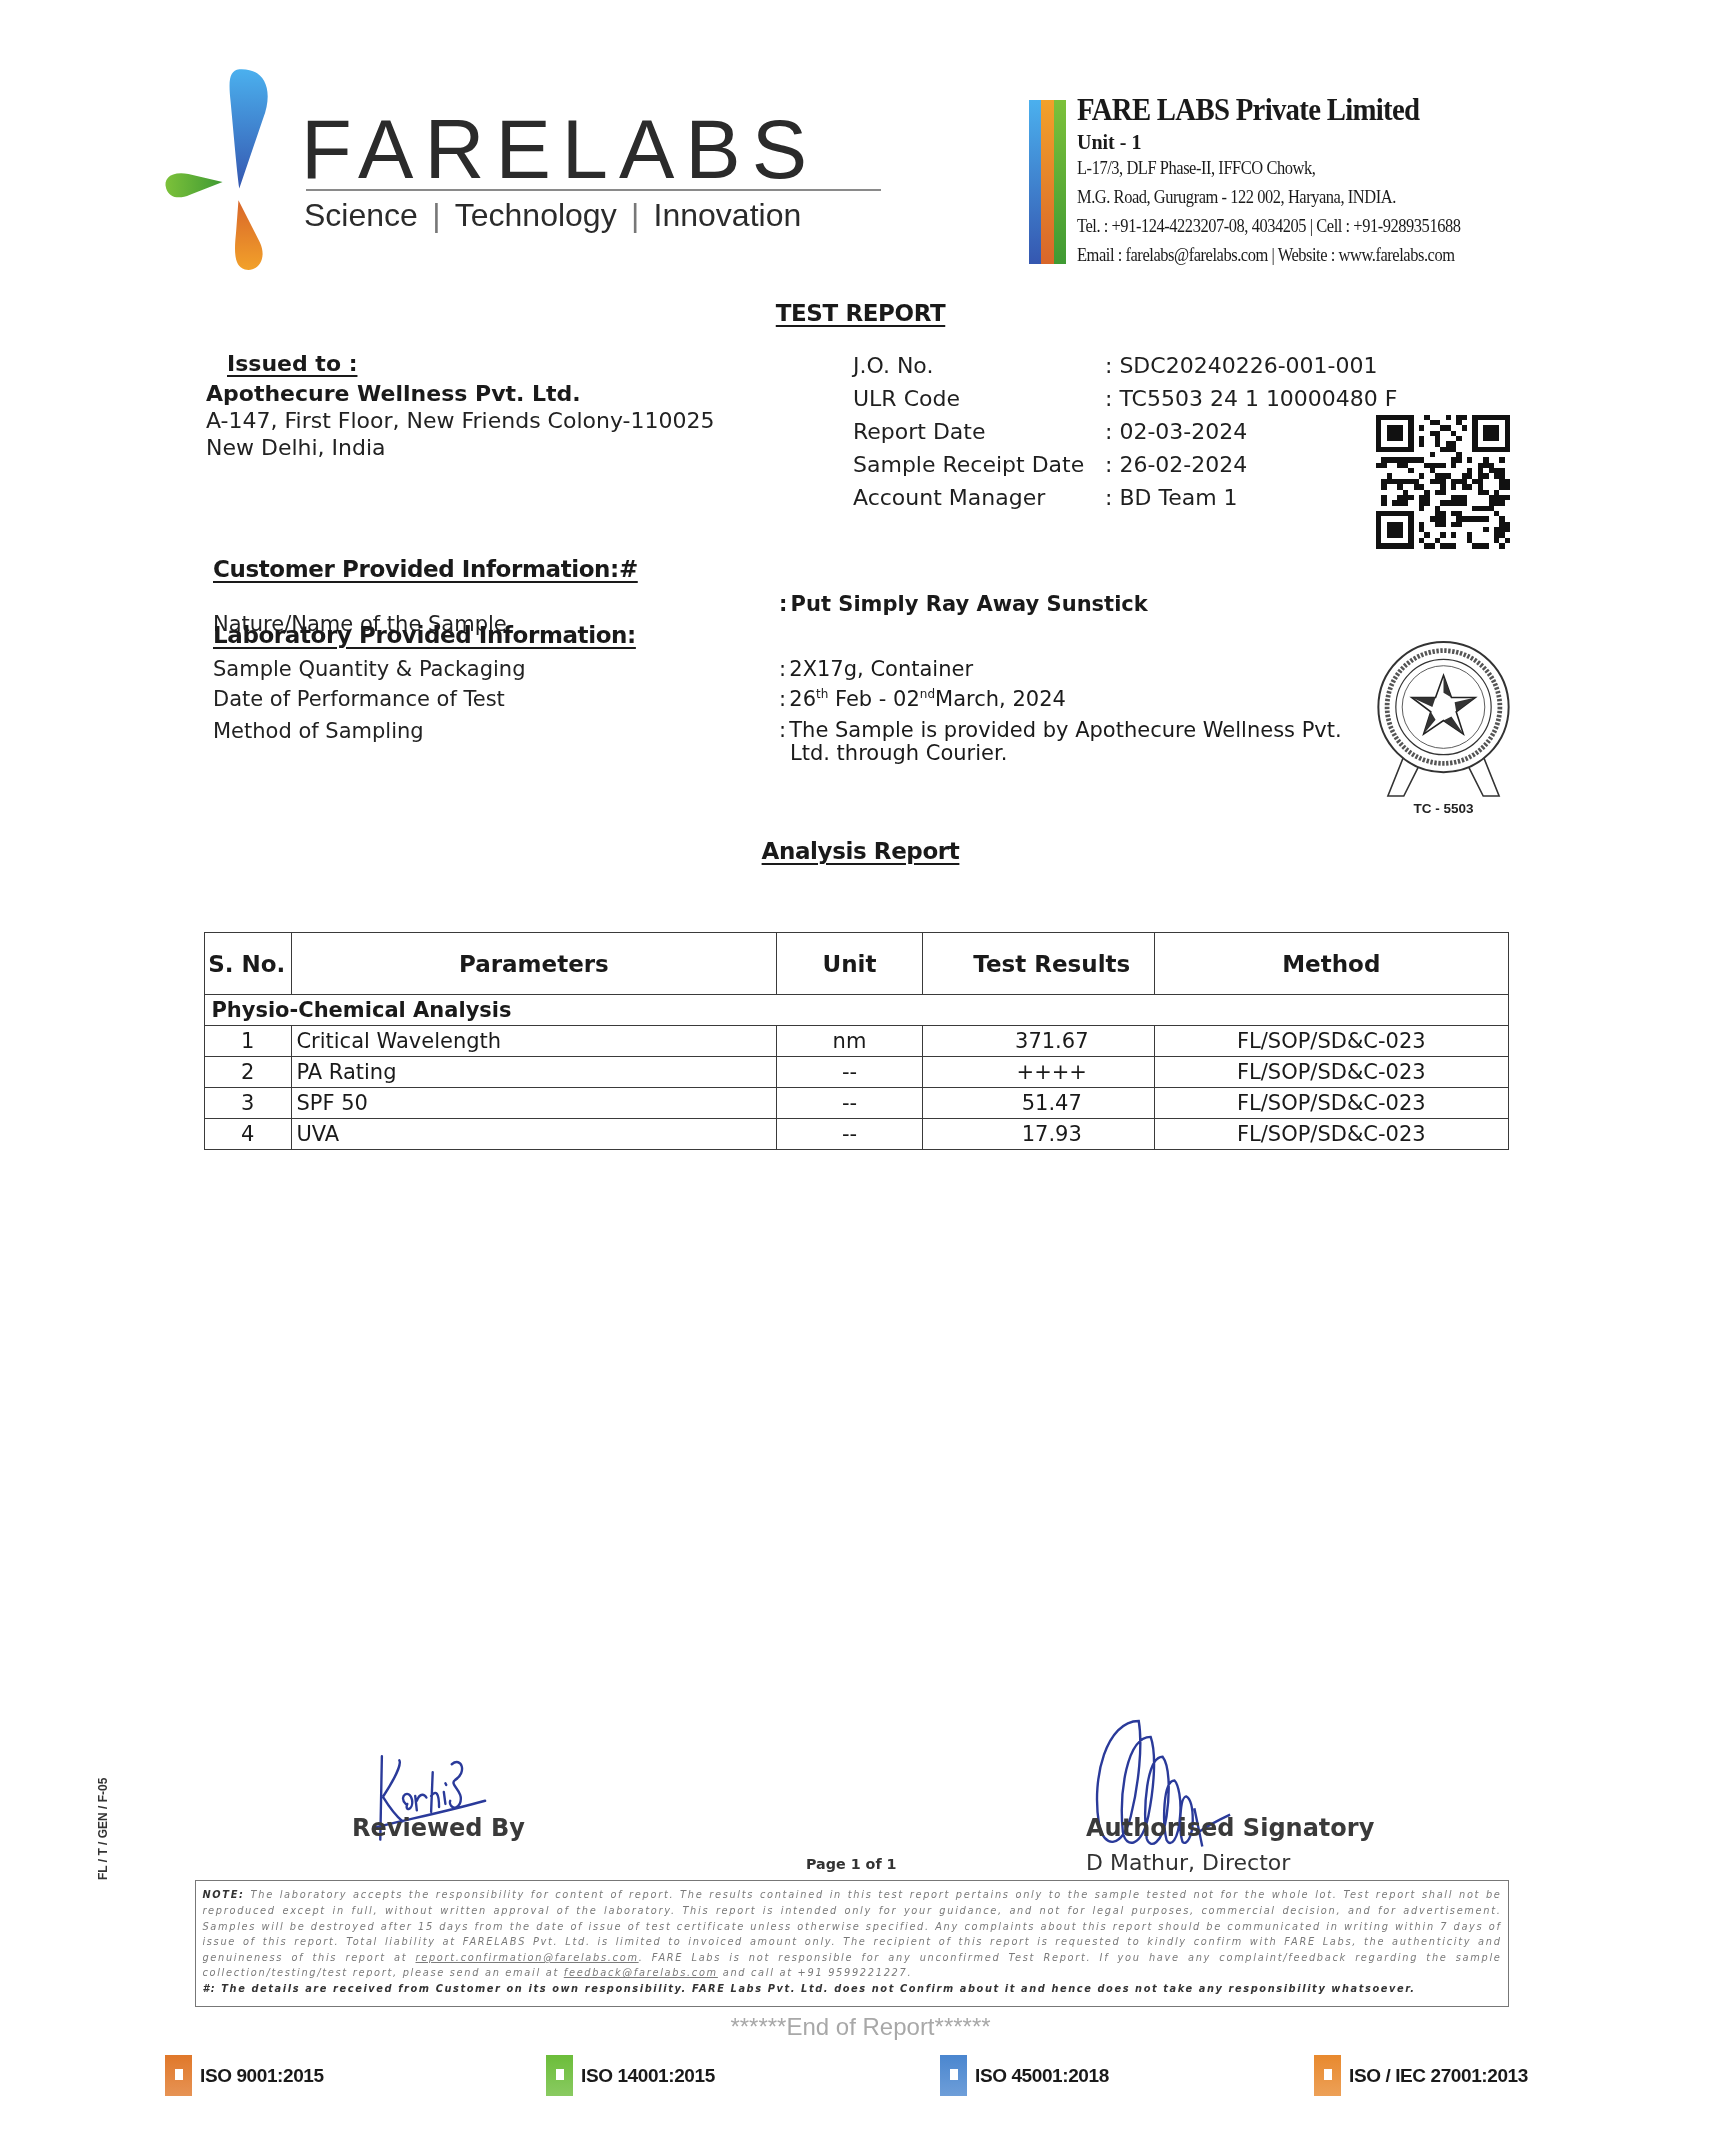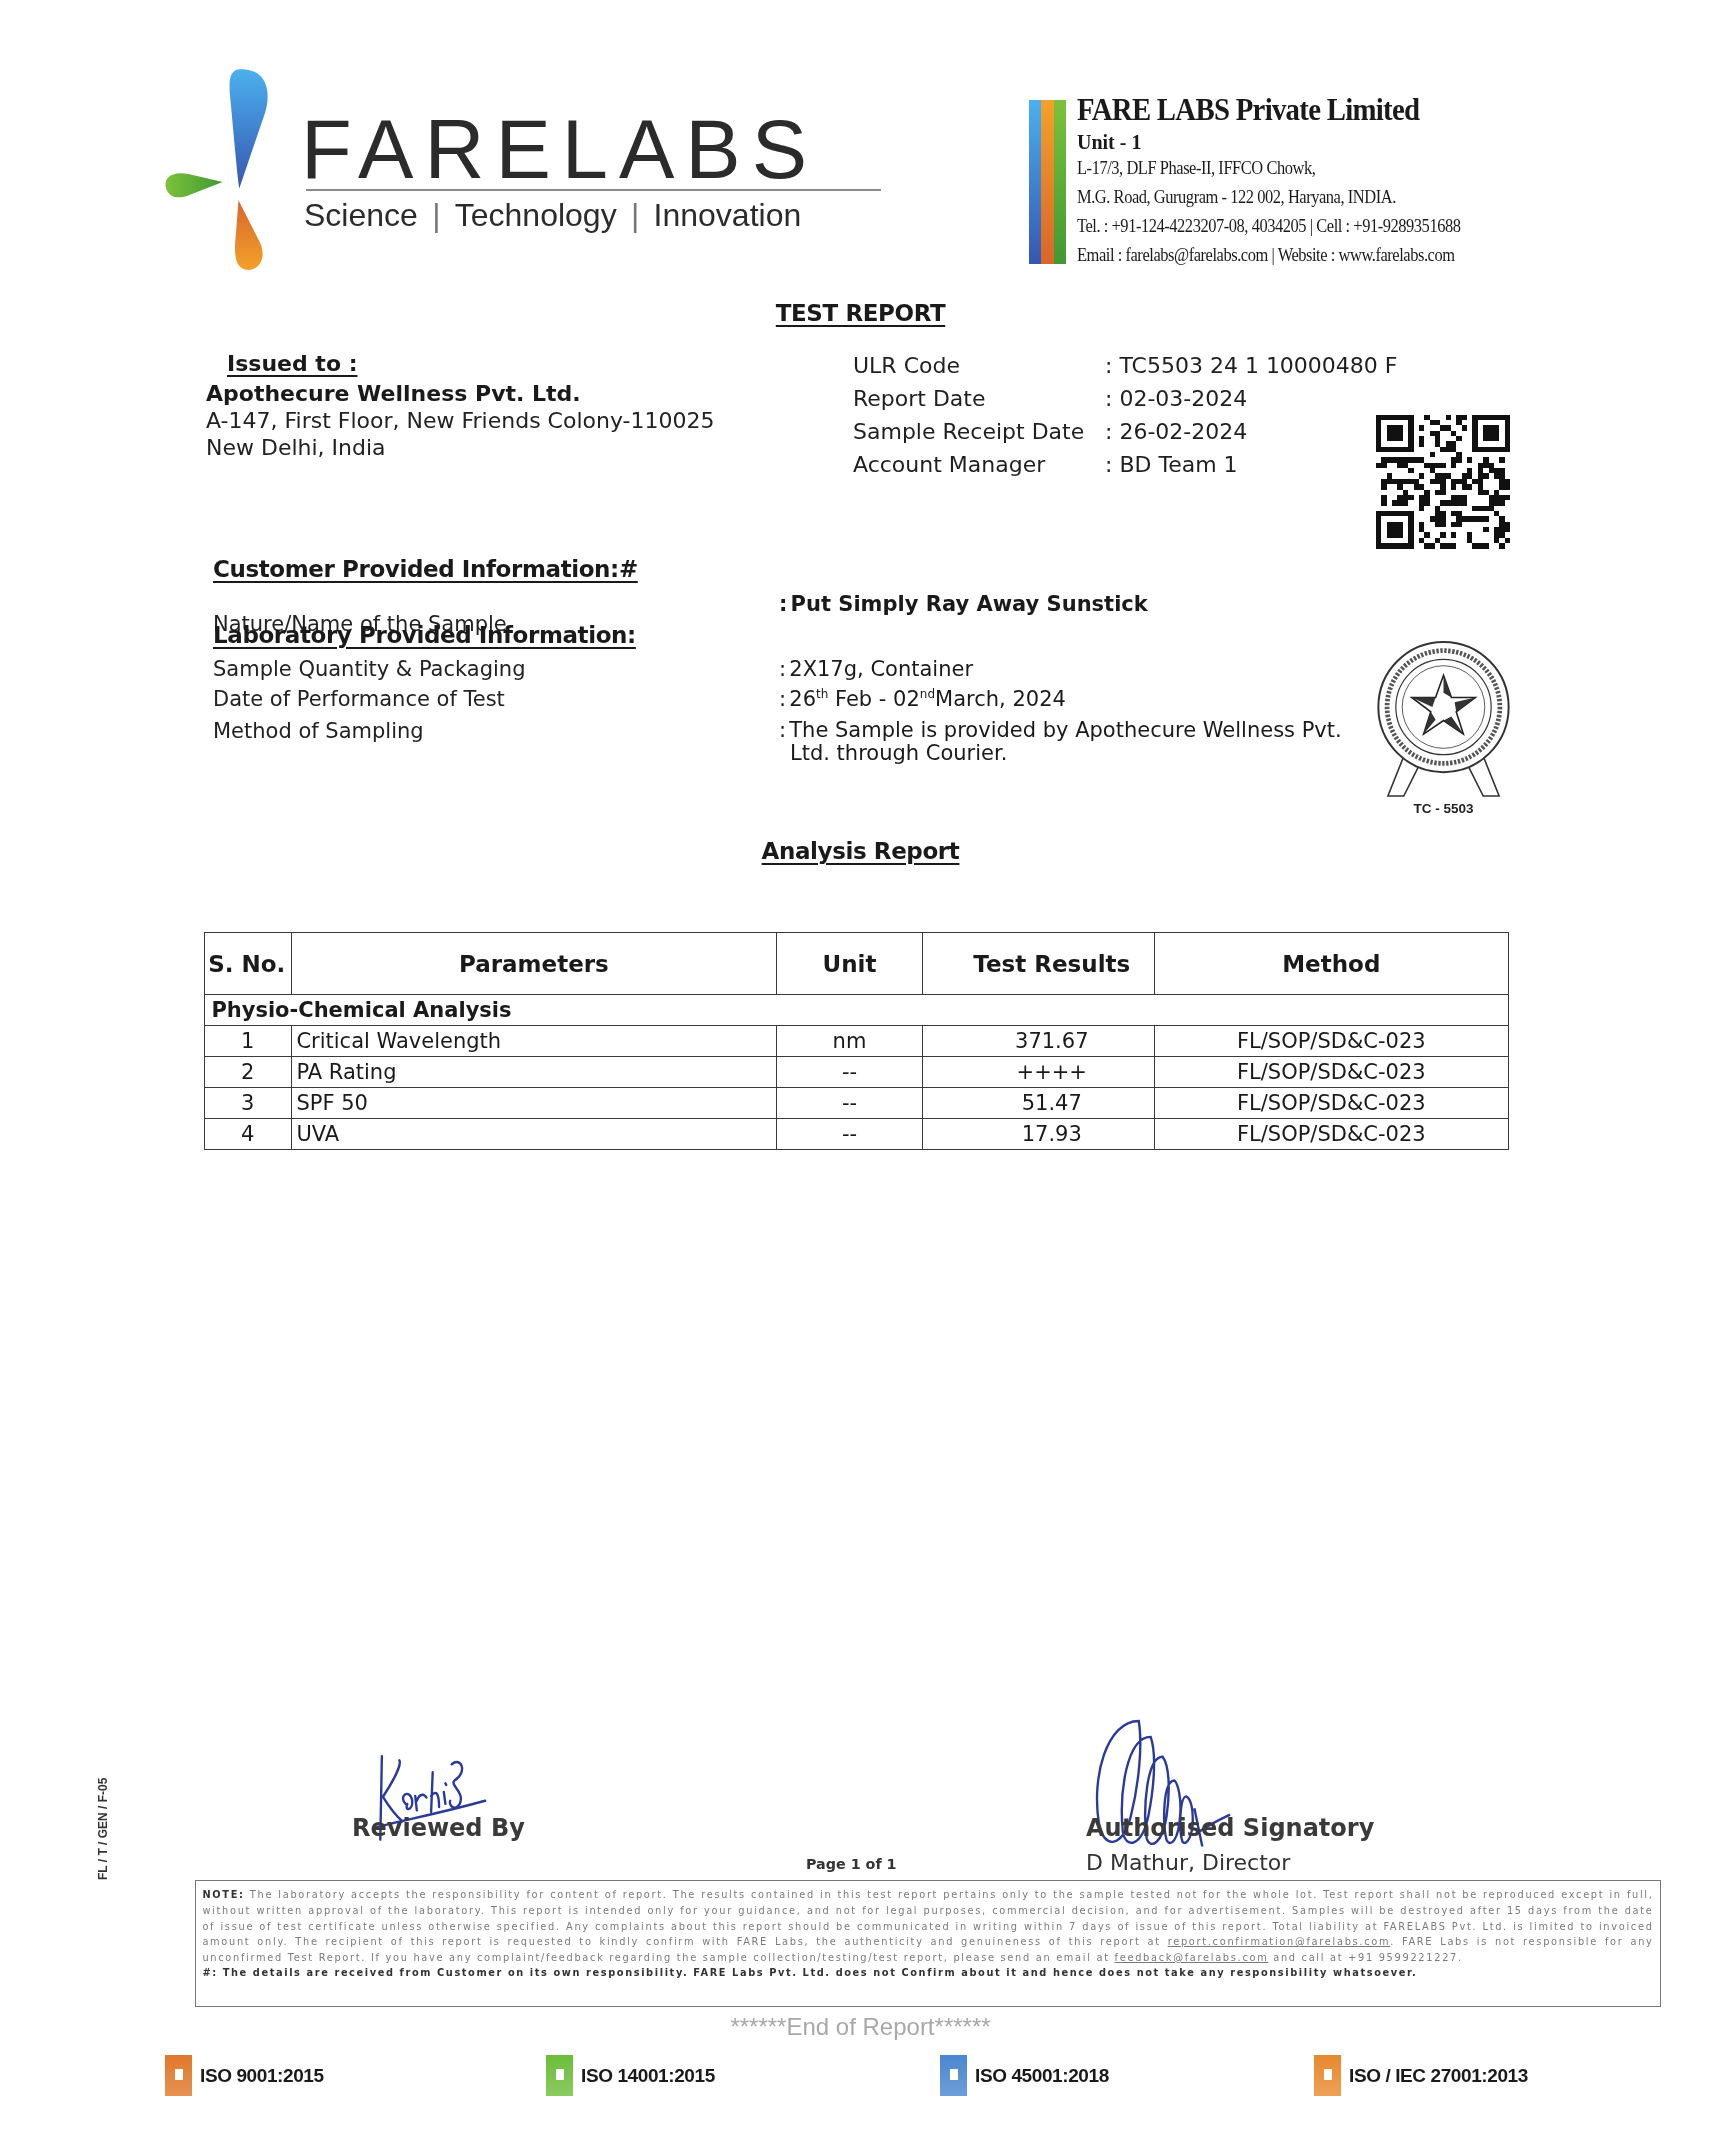--- a/index.html
+++ b/index.html
@@ -105,24 +105,25 @@
 
   
   #form-code {
     left: 96px; top: 1880px; font-size: 12px; font-weight: 700; color: #333;
     transform: rotate(-90deg); transform-origin: left top; white-space: nowrap;
     font-family: "Liberation Sans", sans-serif;
   }
 
   
   #note-box {
-    left: 195px; top: 1880px; width: 1466px; height: 127px; border: 1.6px solid #777;
+    left: 195px; top: 1880px; width: 1314px; height: 127px; border: 1.6px solid #777;
     box-sizing: border-box; padding: 6.4px 6.4px 0 6.4px;
     font-size: 9.8px; line-height: 15.6px; color: #7a7a7a; letter-spacing: 1.7px;
     text-align: justify;
+    font-style: italic;
   }
   #note-box .note-lead { color: #333; font-weight: 700; }
   #note-box a { color: #7a7a7a; text-decoration: underline; }
   #note-box .hash { color: #333; font-weight: 700; display: block; text-align: left; letter-spacing: 1.6px; }
 
   #end-report { left: 0; width: 1721px; top: 2013px; text-align: center; font-family: "Liberation Sans", sans-serif; font-size: 24px; color: #a8a8a8; }
 
   
   .iso { display: flex; align-items: center; top: 2055px; height: 41px; }
   .iso .badge { width: 27px; height: 41px; position: relative; margin-right: 8px; }
@@ -176,20 +177,24 @@
 <div id="test-report-title" class="abs title-u">TEST REPORT</div>
 
 <div id="issued-to" class="abs">
   <div class="hdr">Issued to :</div>
   <div class="co">Apothecure Wellness Pvt. Ltd.</div>
   <div class="addr">A-147, First Floor, New Friends Colony-110025</div>
   <div class="addr">New Delhi, India</div>
 </div>
 
 <div id="meta" class="abs">
+  <div class="row">
+      <span class="lbl">J.O. No.</span>
+      <span class="val">: SDC20240226-001-001</span>
+    </div>
   <div class="row">
       <span class="lbl">ULR Code</span>
       <span class="val">: TC5503 24 1 10000480 F</span>
     </div>
   <div class="row">
       <span class="lbl">Report Date</span>
       <span class="val">: 02-03-2024</span>
     </div>
   <div class="row">
       <span class="lbl">Sample Receipt Date</span>

